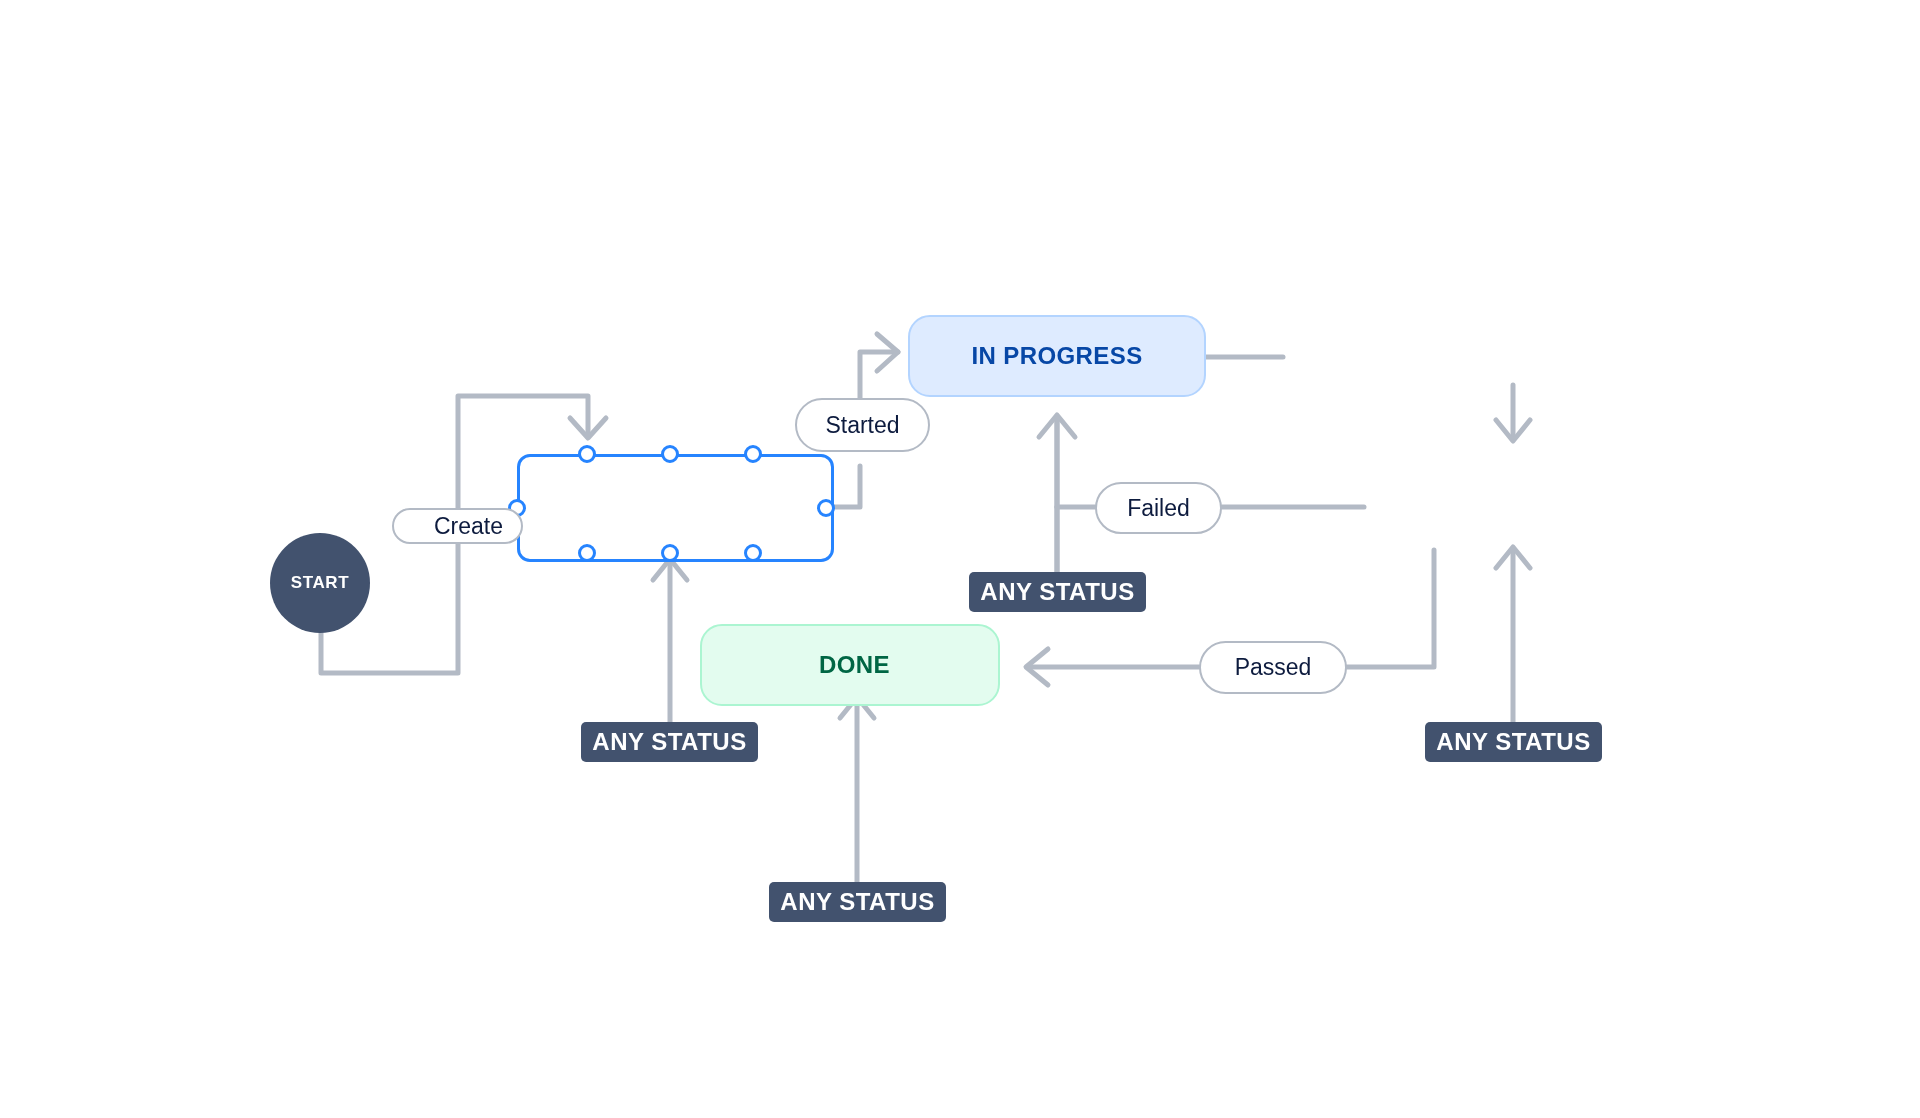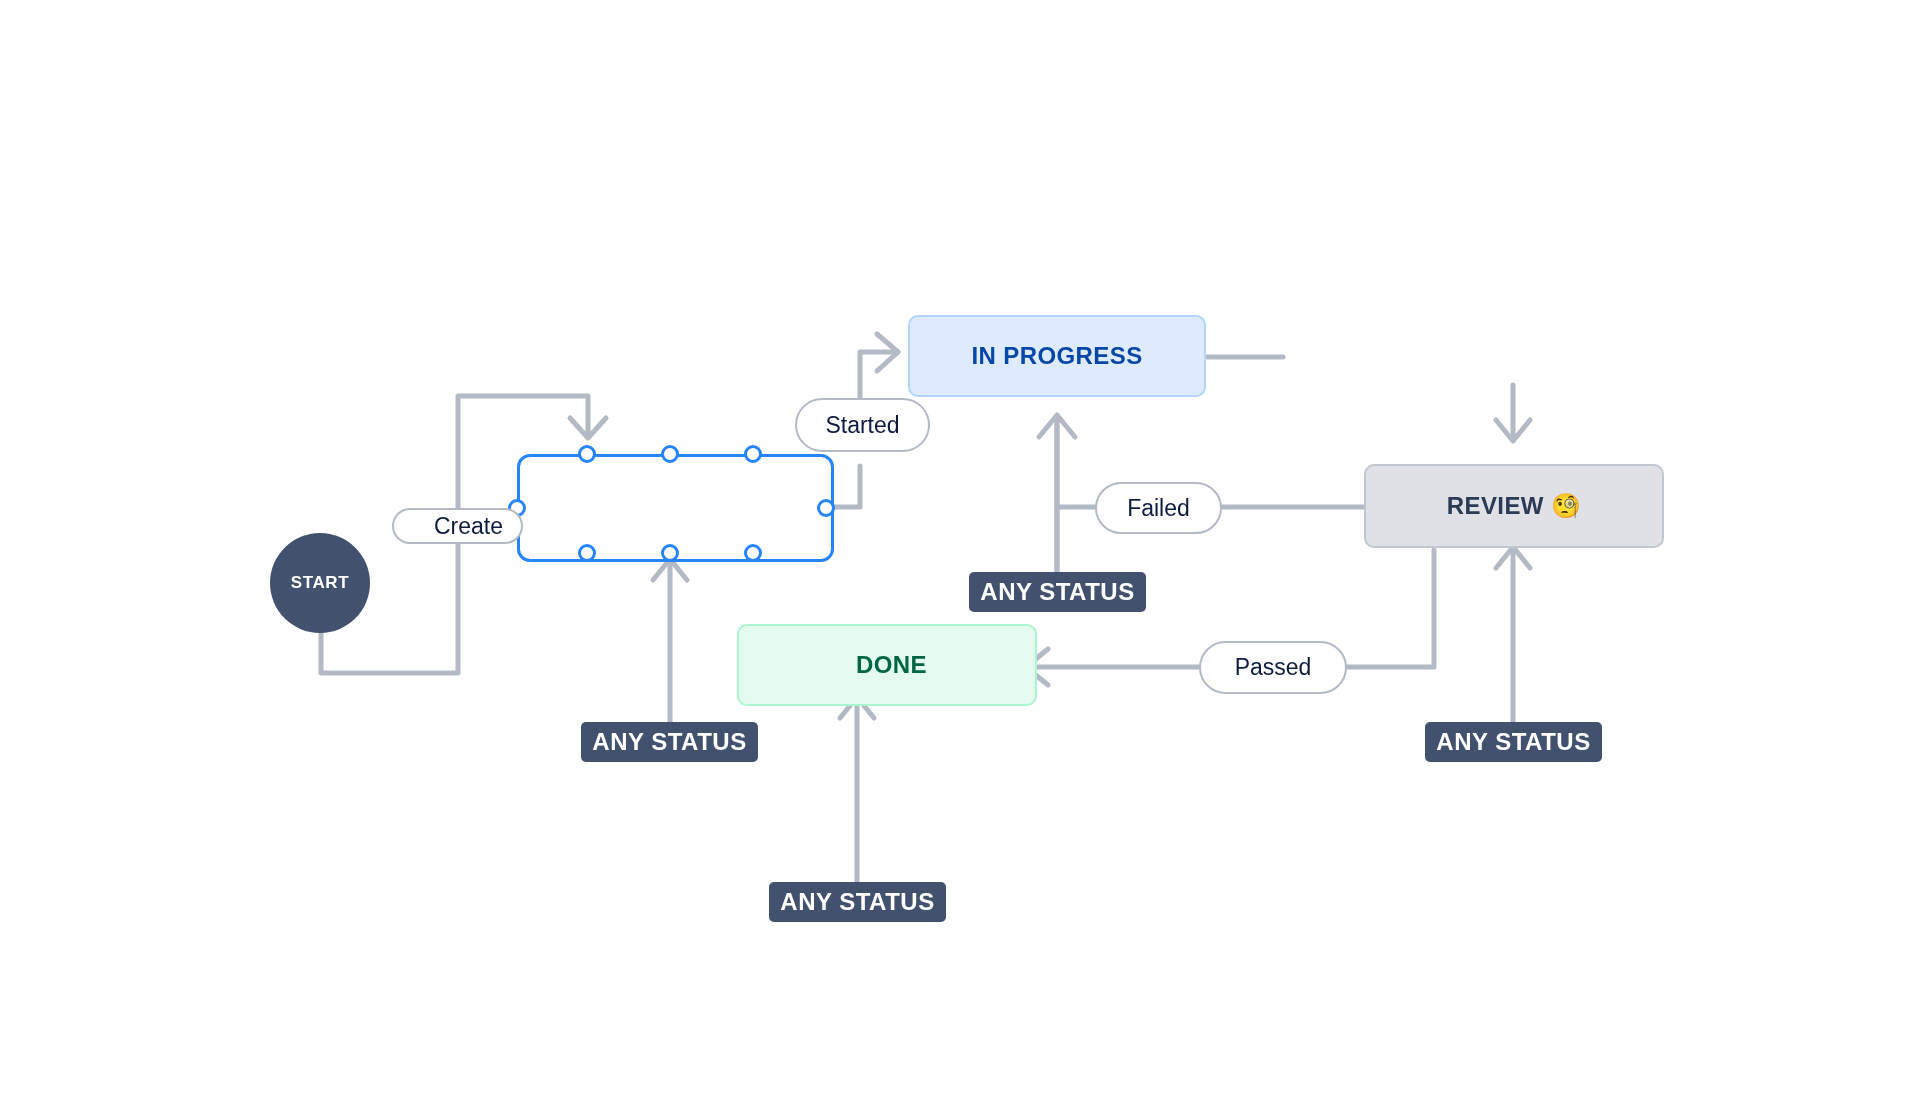--- a/index.html
+++ b/index.html
@@ -26,21 +26,21 @@
     pointer-events: none;
   }
 
   
   .node {
     position: absolute;
     box-sizing: border-box;
     display: flex;
     align-items: center;
     justify-content: center;
-    border-radius: 10px;
+    border-radius: 22px;
     font-weight: bold;
     letter-spacing: 0.4px;
     white-space: nowrap;
   }
   .node-todo {
     background: #dfe1e6;
     border: 2px solid #c1c7d0;
     color: #2b3a55;
     font-size: 24px;
   }
@@ -205,25 +205,22 @@
   <div class="handle" style="left:508px; top:499px;"></div>
   <div class="handle" style="left:817px; top:499px;"></div>
   <div class="handle" style="left:578px; top:544px;"></div>
   <div class="handle" style="left:661px; top:544px;"></div>
   <div class="handle" style="left:744px; top:544px;"></div>
 
   <div class="node node-inprogress" style="left:908px; top:315px; width:298px; height:82px;">
     <span>IN PROGRESS</span>
   </div>
 
-  <div class="node node-review" style="left:1364px; top:464px; width:300px; height:84px;">
-    <span>REVIEW 🧐</span>
-  </div>
-
-  <div class="node node-done" style="left:737px; top:624px; width:300px; height:82px;padding-left:9px;">
+
+  <div class="node node-done" style="left:700px; top:624px; width:300px; height:82px;padding-left:9px;">
     <span>DONE</span>
   </div>
 
   <div class="pill" style="left:392px; top:508px; width:131px; height:36px;justify-content:flex-end;">
     <span>Create</span>
   </div>
 
   <div class="pill" style="left:795px; top:398px; width:135px; height:54px;">
     <span>Started</span>
   </div>

